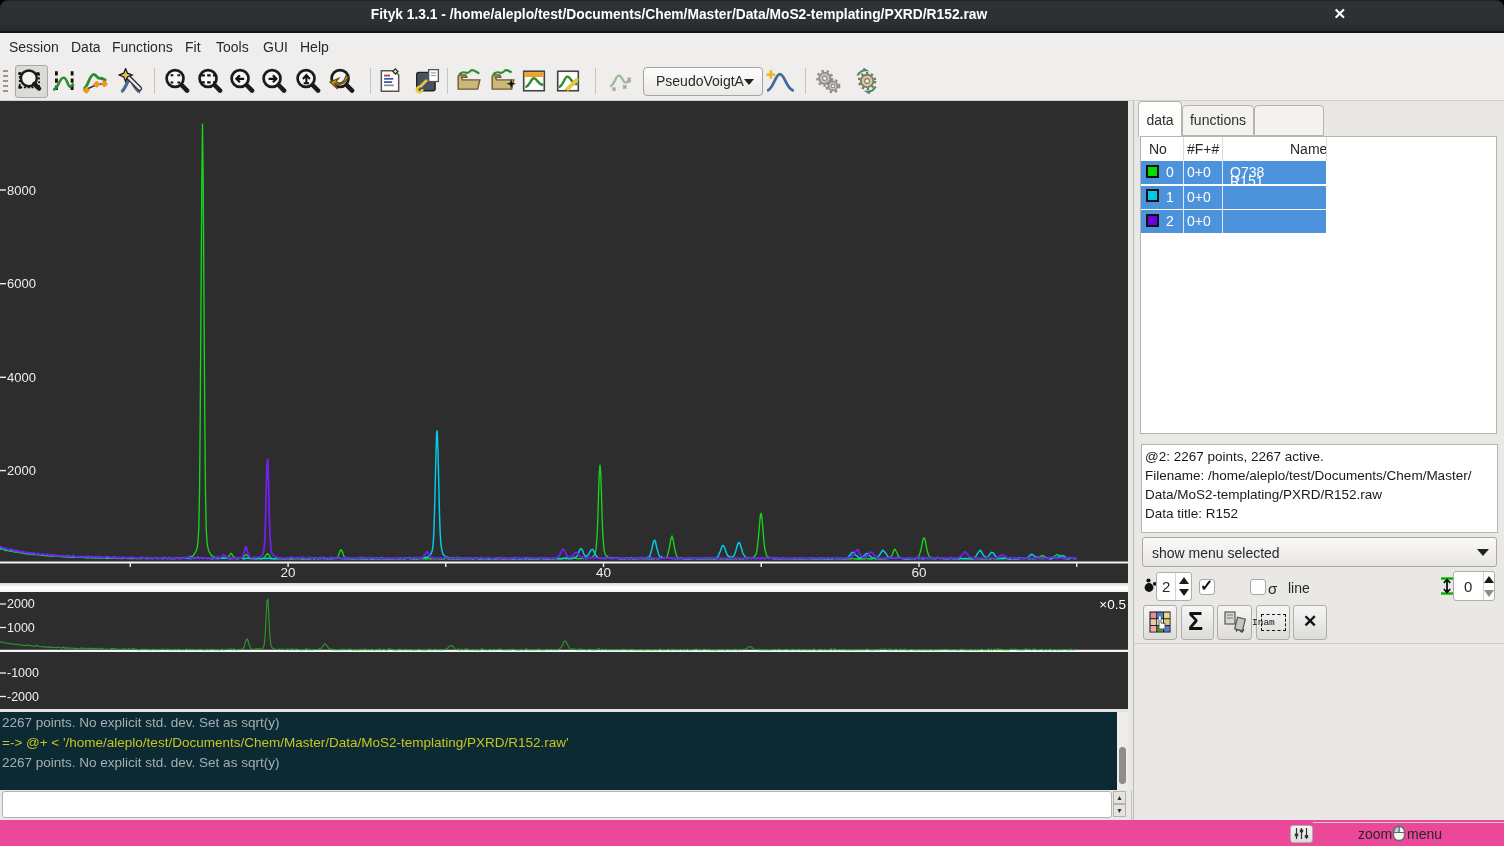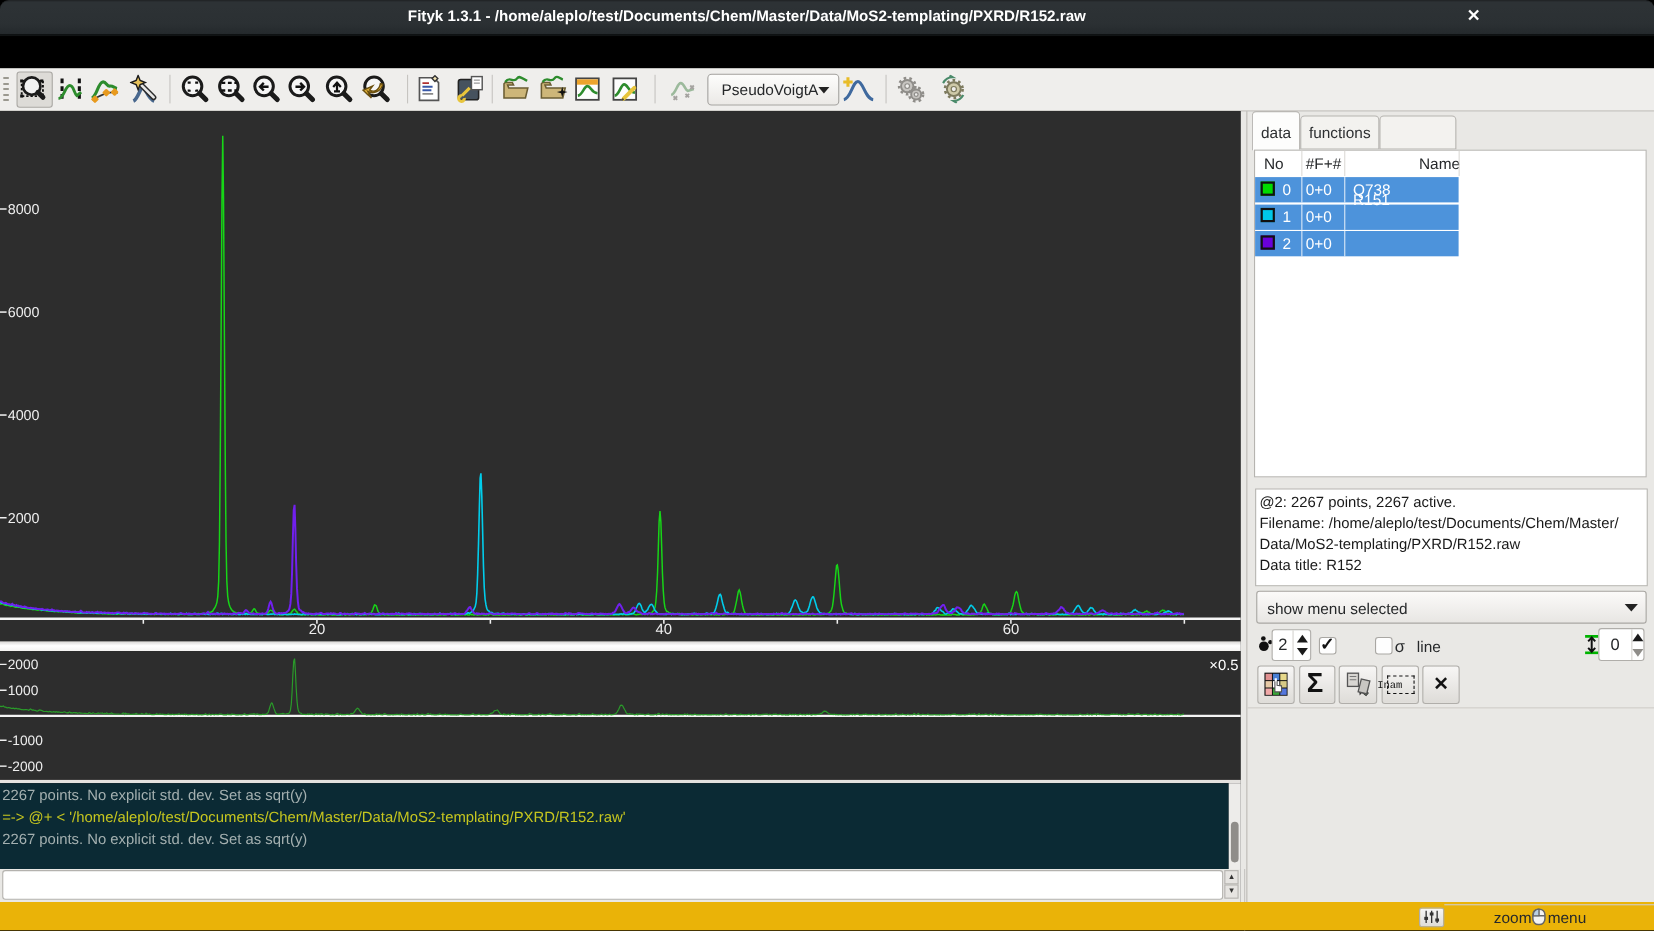--- a/index.html
+++ b/index.html
@@ -36,21 +36,21 @@
 
 #inputrow { left:0; top:790px; width:1128px; height:30px; background:#e9e8e5; }
 #inputbox { left:2px; top:791px; width:1110px; height:27px; background:#fff;
   border:1px solid #b4b2ae; border-radius:3px; }
 .minibtn { left:1113px; width:13px; height:13px; background:#e6e4e1;
   border:1px solid #b4b2ae; font-size:7px; text-align:center; line-height:11px; color:#333; }
 
 #rpanel { left:1128px; top:101px; width:376px; height:719px; background:#e9e8e5; }
 #rsash { left:1133px; top:101px; width:1px; height:719px; background:#bbb9b5; }
 
-#statusbar { left:0; top:820px; width:1504px; height:26px; background:#eab308; }
+#statusbar { left:0; top:820px; width:1504px; height:26px; background:#ec4899; }
 
 .t { position:absolute; font-size:14px; color:#26282a; white-space:nowrap; }
 
 .tab { position:absolute; font-size:14px; color:#2d2f31; text-align:center; }
 
 #dtable { left:1140px; top:136px; width:357px; height:298px; background:#fff;
   border:1px solid #b6b4b0; }
 .drow { position:absolute; background:#4d93db; }
 .sw { position:absolute; width:13px; height:13px; border:2px solid #111; }
 .wt { position:absolute; color:#fff; font-size:14px; white-space:nowrap; }
@@ -68,20 +68,29 @@
 .btn { position:absolute; background:linear-gradient(#f7f6f5,#dedcd8);
   border:1px solid #b0aeaa; border-radius:3px; }
 </style>
 </head>
 <body>
 <div id="win">
   <div class="abs" id="titlebar"></div>
   <div class="abs" id="title">Fityk 1.3.1 - /home/aleplo/test/Documents/Chem/Master/Data/MoS2-templating/PXRD/R152.raw</div>
   <div class="abs" id="closex">✕</div>
 
+  <div class="abs" id="menubar">
+    <span class="abs menu" style="left:9px;">Session</span>
+    <span class="abs menu" style="left:71px;">Data</span>
+    <span class="abs menu" style="left:112px;">Functions</span>
+    <span class="abs menu" style="left:185px;">Fit</span>
+    <span class="abs menu" style="left:216px;">Tools</span>
+    <span class="abs menu" style="left:263px;">GUI</span>
+    <span class="abs menu" style="left:300px;">Help</span>
+  </div>
 
   <div class="abs" id="toolbar"></div>
   <div class="abs" style="left:3px;top:70px;width:5px;height:24px;background:repeating-linear-gradient(#9a988f 0 2px,#efeeec 2px 5px)"></div>
 <div class="abs" style="left:14.5px;top:64.5px;width:33px;height:33px;background:#dddbd7;border:1px solid #aaa8a4;border-radius:3px;"></div>
 <svg class="abs" style="left:16.0px;top:66px" width="30" height="30" viewBox="0 0 28 28">
       <rect x="3.5" y="7" width="18" height="13" fill="none" stroke="#111" stroke-width="1.6" stroke-dasharray="2,1.6"></rect>
       <rect x="2.2" y="5.8" width="2.6" height="2.6" fill="#111"></rect>
       <rect x="19.2" y="5.8" width="2.6" height="2.6" fill="#111"></rect>
       <rect x="2.2" y="18.6" width="2.6" height="2.6" fill="#111"></rect>
       <rect x="19.2" y="18.6" width="2.6" height="2.6" fill="#111"></rect>

